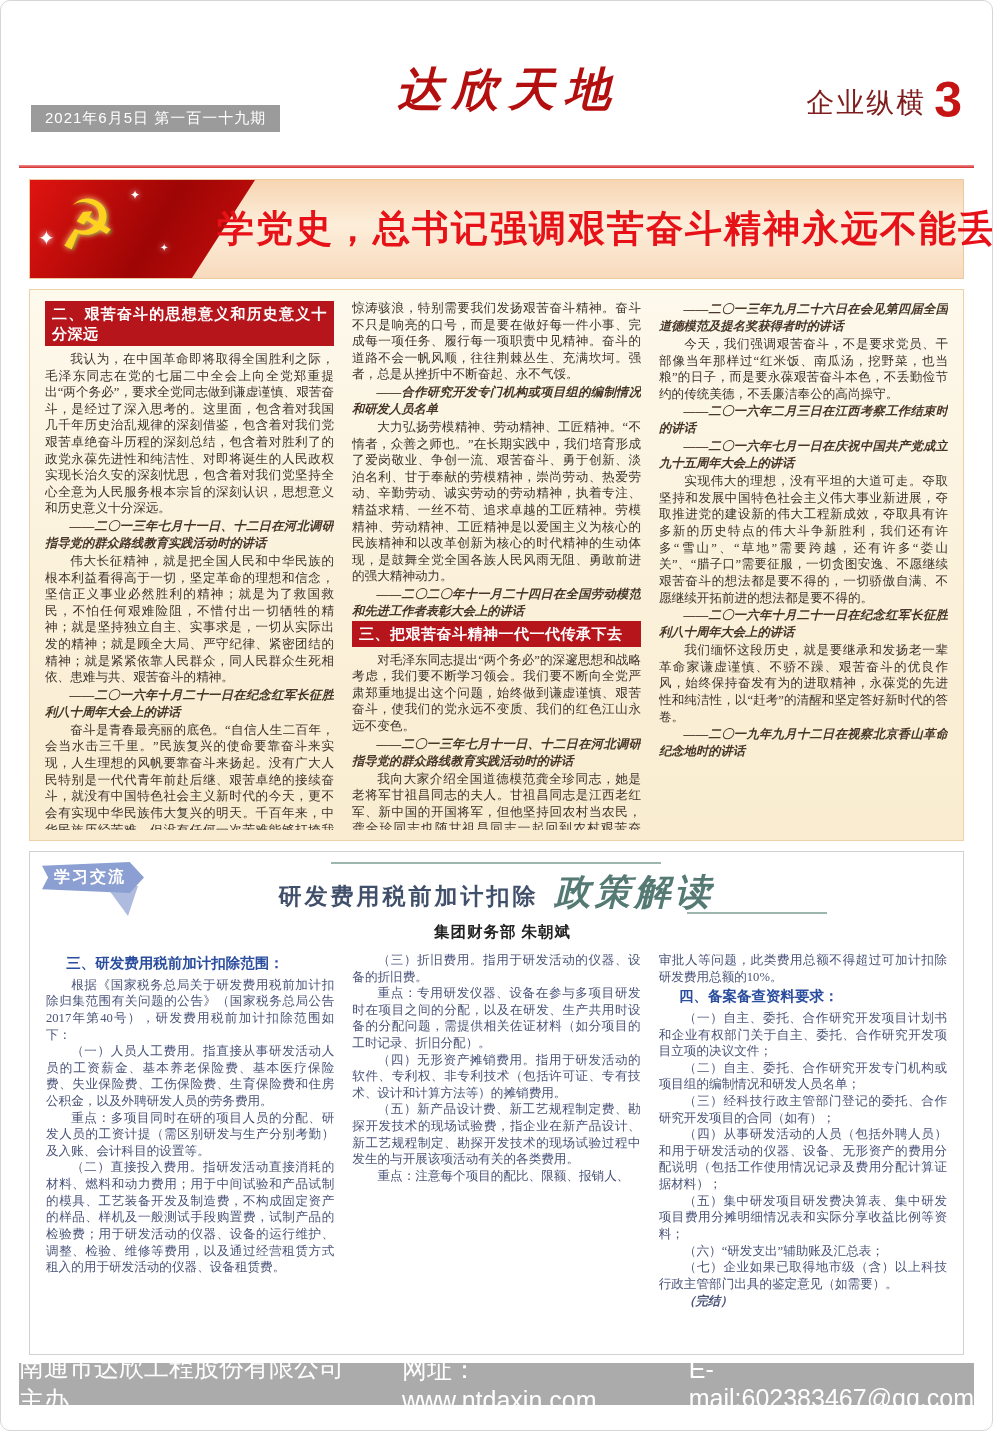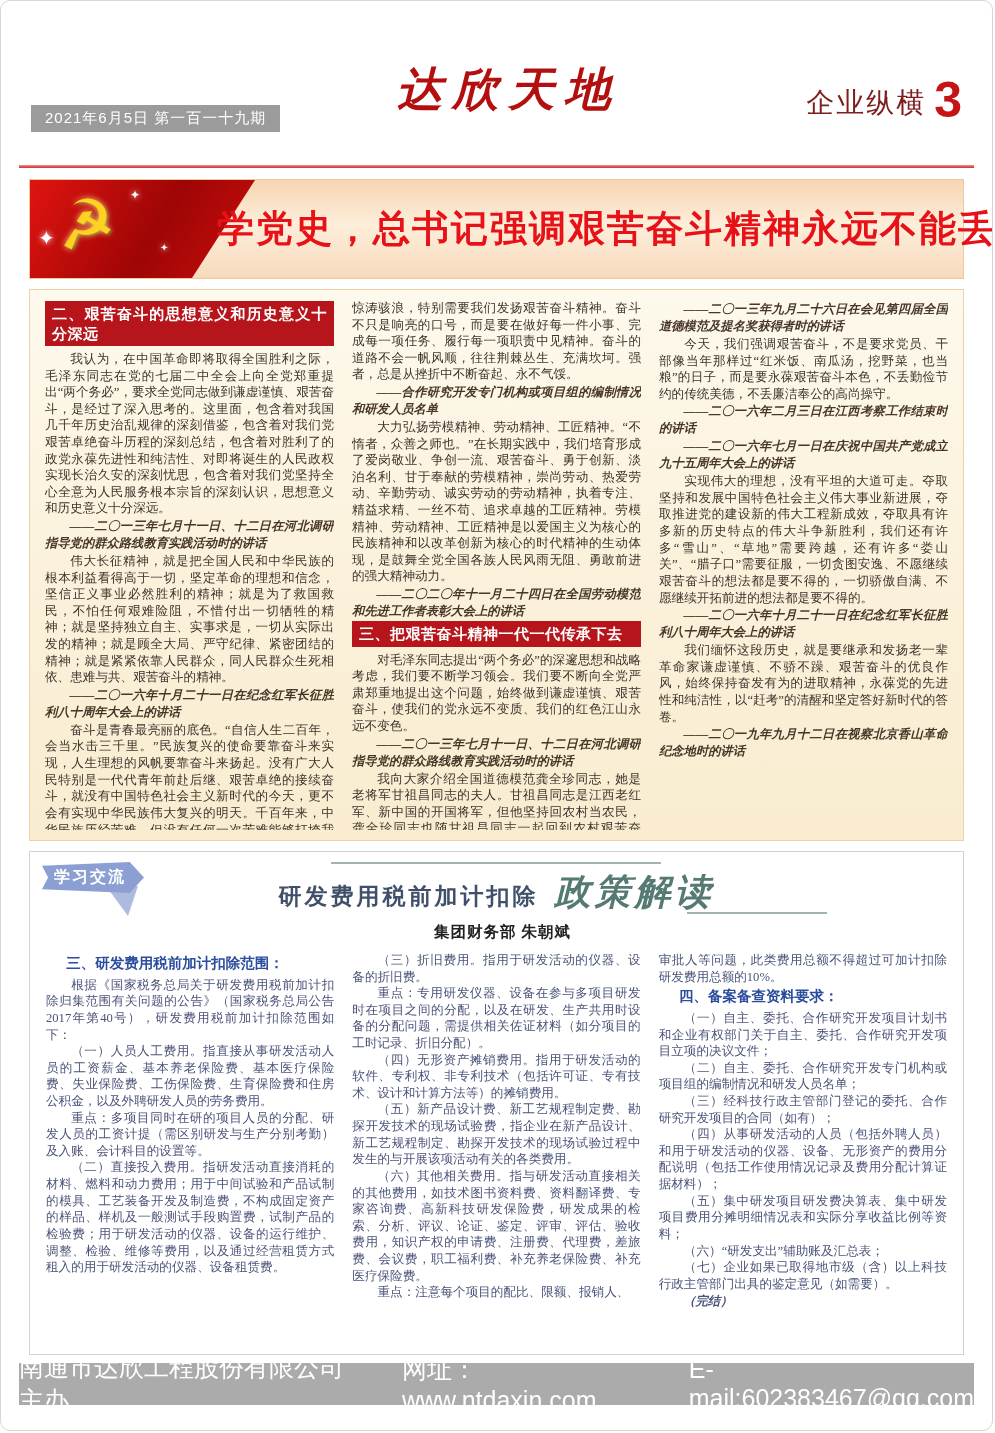--- a/index.html
+++ b/index.html
@@ -153,21 +153,20 @@
           <div class="blk-p">根据《国家税务总局关于研发费用税前加计扣除归集范围有关问题的公告》（国家税务总局公告2017年第40号），研发费用税前加计扣除范围如下：</div>
           <div class="blk-p">（一）人员人工费用。指直接从事研发活动人员的工资薪金、基本养老保险费、基本医疗保险费、失业保险费、工伤保险费、生育保险费和住房公积金，以及外聘研发人员的劳务费用。</div>
           <div class="blk-p">重点：多项目同时在研的项目人员的分配、研发人员的工资计提（需区别研发与生产分别考勤）及入账、会计科目的设置等。</div>
           <div class="blk-p">（二）直接投入费用。指研发活动直接消耗的材料、燃料和动力费用；用于中间试验和产品试制的模具、工艺装备开发及制造费，不构成固定资产的样品、样机及一般测试手段购置费，试制产品的检验费；用于研发活动的仪器、设备的运行维护、调整、检验、维修等费用，以及通过经营租赁方式租入的用于研发活动的仪器、设备租赁费。</div>
         </div>
       <div class="col2">
           <div class="blk-p">（三）折旧费用。指用于研发活动的仪器、设备的折旧费。</div>
           <div class="blk-p">重点：专用研发仪器、设备在参与多项目研发时在项目之间的分配，以及在研发、生产共用时设备的分配问题，需提供相关佐证材料（如分项目的工时记录、折旧分配）。</div>
           <div class="blk-p">（四）无形资产摊销费用。指用于研发活动的软件、专利权、非专利技术（包括许可证、专有技术、设计和计算方法等）的摊销费用。</div>
           <div class="blk-p">（五）新产品设计费、新工艺规程制定费、勘探开发技术的现场试验费，指企业在新产品设计、新工艺规程制定、勘探开发技术的现场试验过程中发生的与开展该项活动有关的各类费用。</div>
-          <div class="blk-p">（六）其他相关费用。指与研发活动直接相关的其他费用，如技术图书资料费、资料翻译费、专家咨询费、高新科技研发保险费，研发成果的检索、分析、评议、论证、鉴定、评审、评估、验收费用，知识产权的申请费、注册费、代理费，差旅费、会议费，职工福利费、补充养老保险费、补充医疗保险费。</div>
           <div class="blk-p">重点：注意每个项目的配比、限额、报销人、</div>
         </div>
       <div class="col2">
           <div class="blk-pc">审批人等问题，此类费用总额不得超过可加计扣除研发费用总额的10%。</div>
           <div class="blk-hblue">四、备案备查资料要求：</div>
           <div class="blk-p">（一）自主、委托、合作研究开发项目计划书和企业有权部门关于自主、委托、合作研究开发项目立项的决议文件；</div>
           <div class="blk-p">（二）自主、委托、合作研究开发专门机构或项目组的编制情况和研发人员名单；</div>
           <div class="blk-p">（三）经科技行政主管部门登记的委托、合作研究开发项目的合同（如有）；</div>
           <div class="blk-p">（四）从事研发活动的人员（包括外聘人员）和用于研发活动的仪器、设备、无形资产的费用分配说明（包括工作使用情况记录及费用分配计算证据材料）；</div>
           <div class="blk-p">（五）集中研发项目研发费决算表、集中研发项目费用分摊明细情况表和实际分享收益比例等资料；</div>

